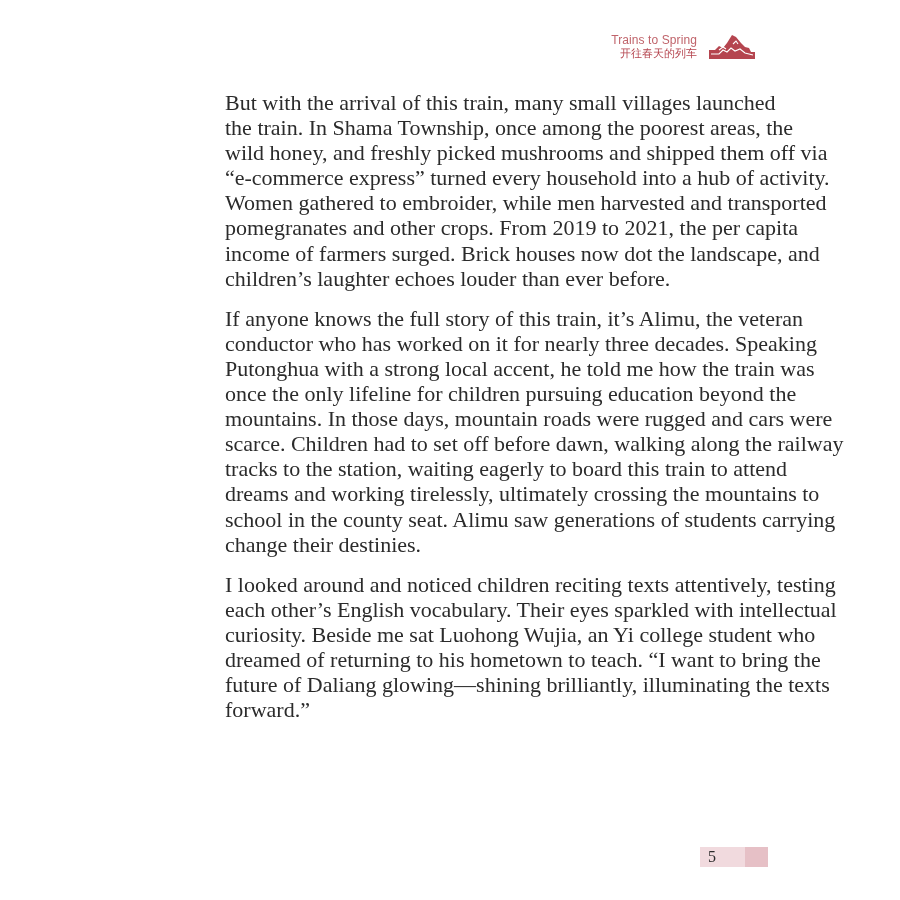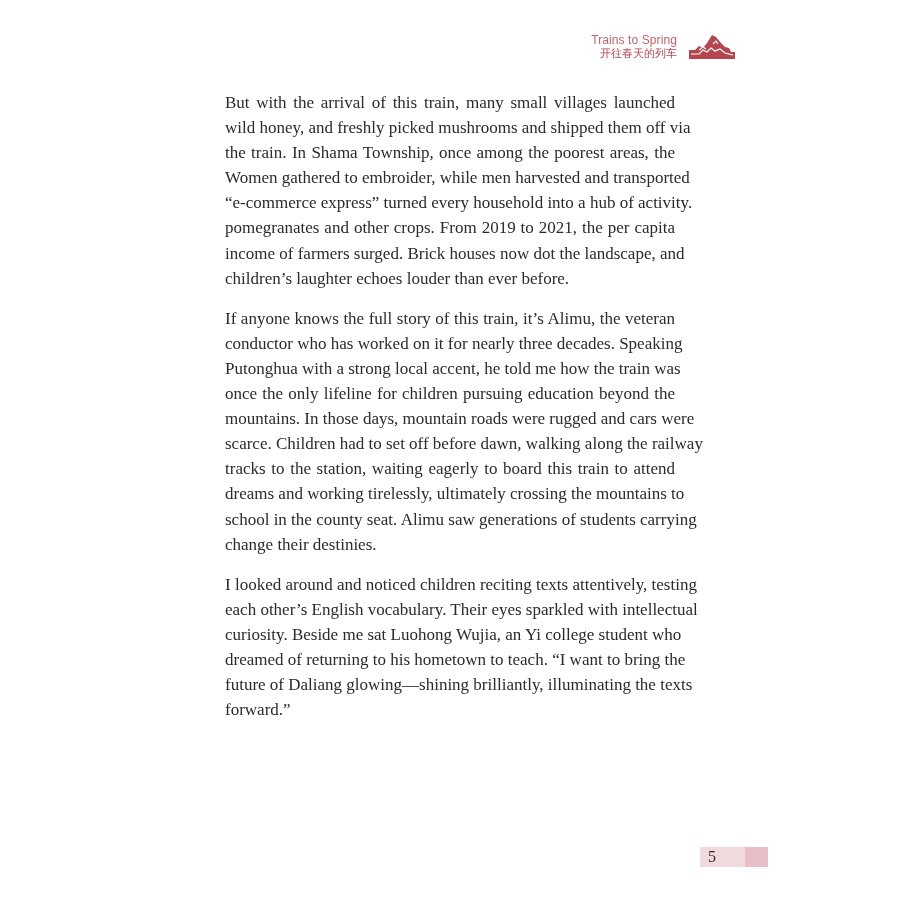--- a/index.html
+++ b/index.html
@@ -3,41 +3,41 @@
   <meta charset="utf-8">
   <style>
     html, body { margin: 0; padding: 0; }
     body {
       width: 900px; height: 900px; background: #ffffff;
       position: relative; overflow: hidden;
       font-family: "Liberation Serif", "DejaVu Serif", serif;
       color: #2b2b2b;
     }
     .header {
-      position: absolute; top: 33px; left: 560px; width: 180px; height: 32px;
+      position: absolute; top: 33px; left: 580px; width: 180px; height: 32px;
     }
     .header-text {
       position: absolute; right: 63px; top: 0; text-align: right;
     }
     .header-en {
       font-family: "Liberation Sans", "DejaVu Sans", sans-serif;
       font-size: 12px; color: #c0646b; line-height: 14px; letter-spacing: 0.1px;
       white-space: nowrap;
     }
     .header-zh {
       font-family: "DejaVu Sans", "Liberation Sans", sans-serif;
       font-size: 11px; font-weight: normal; color: #b5454f; line-height: 14px;
       white-space: nowrap;
     }
     .logo {
       position: absolute; right: 3px; top: 0; width: 52px; height: 28px;
     }
     .body-text {
       position: absolute; left: 225px; top: 90px; width: 450px;
-      font-size: 17px; line-height: 25.1px; text-align: justify;
+      font-size: 22px; line-height: 25.1px; text-align: justify;
       text-align-last: left;
     }
     .para { margin: 0 0 15px 0; }
     .line { display: block; text-align: justify; text-align-last: justify; white-space: nowrap; overflow: visible; }
     .line.last { text-align-last: left; }
     .page-num-box {
       position: absolute; left: 700px; top: 847px; width: 68px; height: 20px;
       display: flex;
     }
     .page-num-left {
@@ -66,24 +66,24 @@
         <path d="M14,17 L18,14 L21,16"></path>
         <path d="M28,11 L31,8 L33,11"></path>
       </g>
     </svg>
   </div>
 </div>
 
 <div class="body-text">
   <p class="para">
     <span class="line">But with the arrival of this train, many small villages launched</span>
+    <span class="line">the train. In Shama Township, once among the poorest areas, the</span>
     <span class="line">wild honey, and freshly picked mushrooms and shipped them off via</span>
-    <span class="line">the train. In Shama Township, once among the poorest areas, the</span>
+    <span class="line">“e-commerce express” turned every household into a hub of activity.</span>
     <span class="line">Women gathered to embroider, while men harvested and transported</span>
-    <span class="line">“e-commerce express” turned every household into a hub of activity.</span>
     <span class="line">pomegranates and other crops. From 2019 to 2021, the per capita</span>
     <span class="line">income of farmers surged. Brick houses now dot the landscape, and</span>
     <span class="line last">children’s laughter echoes louder than ever before.</span>
   </p>
   <p class="para">
     <span class="line">If anyone knows the full story of this train, it’s Alimu, the veteran</span>
     <span class="line">conductor who has worked on it for nearly three decades. Speaking</span>
     <span class="line">Putonghua with a strong local accent, he told me how the train was</span>
     <span class="line">once the only lifeline for children pursuing education beyond the</span>
     <span class="line">mountains. In those days, mountain roads were rugged and cars were</span>

